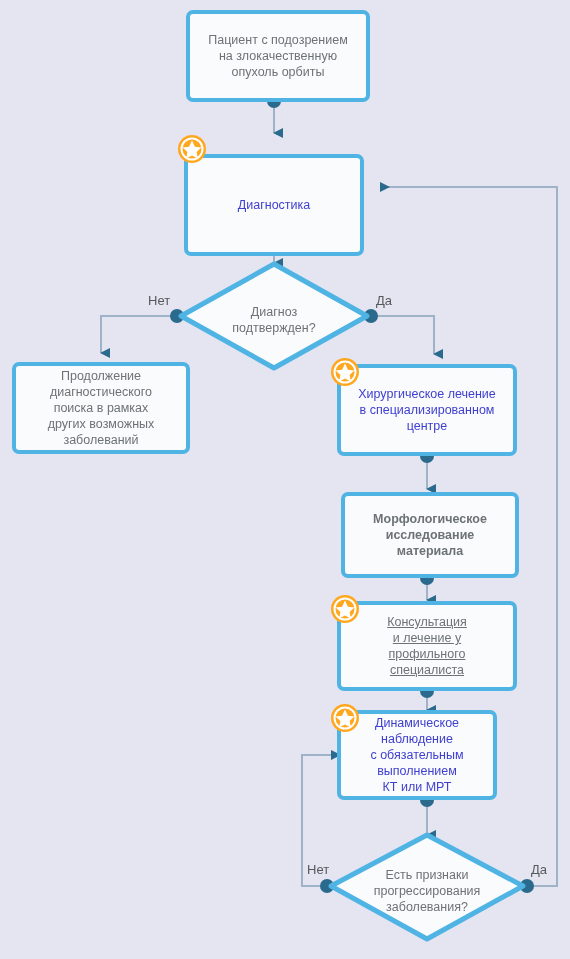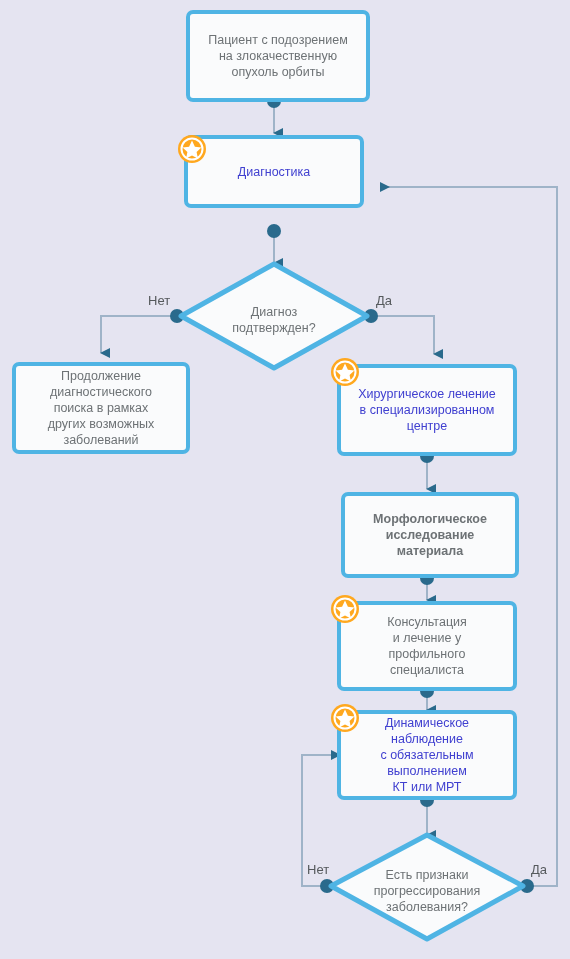--- a/index.html
+++ b/index.html
@@ -139,21 +139,21 @@
       <circle cx="527" cy="886" r="7"></circle>
     </g>
   </svg>
 
   <div class="node" style="left:186px; top:10px; width:184px; height:92px;">
     <span style="white-space:pre-line">Пациент с подозрением
 на злокачественную
 опухоль орбиты</span>
   </div>
 
-  <div class="node blue-text" style="left:184px; top:135px; width:180px; height:73px;">
+  <div class="node blue-text" style="left:184px; top:154px; width:180px; height:102px;">
     <span style="white-space:pre-line">Диагностика</span>
   </div>
   <div class="badge" style="left:176px; top:133px;">
     <svg viewBox="0 0 32 32" xmlns="http://www.w3.org/2000/svg">
       <circle cx="16" cy="16" r="14" fill="#ffa81f"></circle>
       <circle cx="16" cy="16" r="10.5" fill="none" stroke="#ffffff" stroke-width="2"></circle>
       <path d="M16 7.5 L18.9 13.7 L25.4 14.5 L20.6 19.1 L21.9 25.6 L16 22.4 L10.1 25.6 L11.4 19.1 L6.6 14.5 L13.1 13.7 Z" fill="#ffffff"></path>
     </svg>
   </div>
 
@@ -187,35 +187,35 @@
       <path d="M16 7.5 L18.9 13.7 L25.4 14.5 L20.6 19.1 L21.9 25.6 L16 22.4 L10.1 25.6 L11.4 19.1 L6.6 14.5 L13.1 13.7 Z" fill="#ffffff"></path>
     </svg>
   </div>
 
   <div class="node" style="left:341px; top:492px; width:178px; height:86px;font-weight:bold;">
     <span style="white-space:pre-line">Морфологическое
 исследование
 материала</span>
   </div>
 
-  <div class="node" style="left:337px; top:601px; width:180px; height:90px;">
+  <div class="node" style="left:337px; top:601px; width:180px; height:90px;text-decoration:underline;">
     <span style="white-space:pre-line">Консультация
 и лечение у
 профильного
 специалиста</span>
   </div>
   <div class="badge" style="left:329px; top:593px;">
     <svg viewBox="0 0 32 32" xmlns="http://www.w3.org/2000/svg">
       <circle cx="16" cy="16" r="14" fill="#ffa81f"></circle>
       <circle cx="16" cy="16" r="10.5" fill="none" stroke="#ffffff" stroke-width="2"></circle>
       <path d="M16 7.5 L18.9 13.7 L25.4 14.5 L20.6 19.1 L21.9 25.6 L16 22.4 L10.1 25.6 L11.4 19.1 L6.6 14.5 L13.1 13.7 Z" fill="#ffffff"></path>
     </svg>
   </div>
 
-  <div class="node blue-text" style="left:337px; top:710px; width:180px; height:90px;text-align:center;">
+  <div class="node blue-text" style="left:337px; top:710px; width:160px; height:90px;text-align:center;">
     <span style="white-space:pre-line">Динамическое
 наблюдение
 с обязательным
 выполнением
 КТ или МРТ</span>
   </div>
   <div class="badge" style="left:329px; top:702px;">
     <svg viewBox="0 0 32 32" xmlns="http://www.w3.org/2000/svg">
       <circle cx="16" cy="16" r="14" fill="#ffa81f"></circle>
       <circle cx="16" cy="16" r="10.5" fill="none" stroke="#ffffff" stroke-width="2"></circle>

